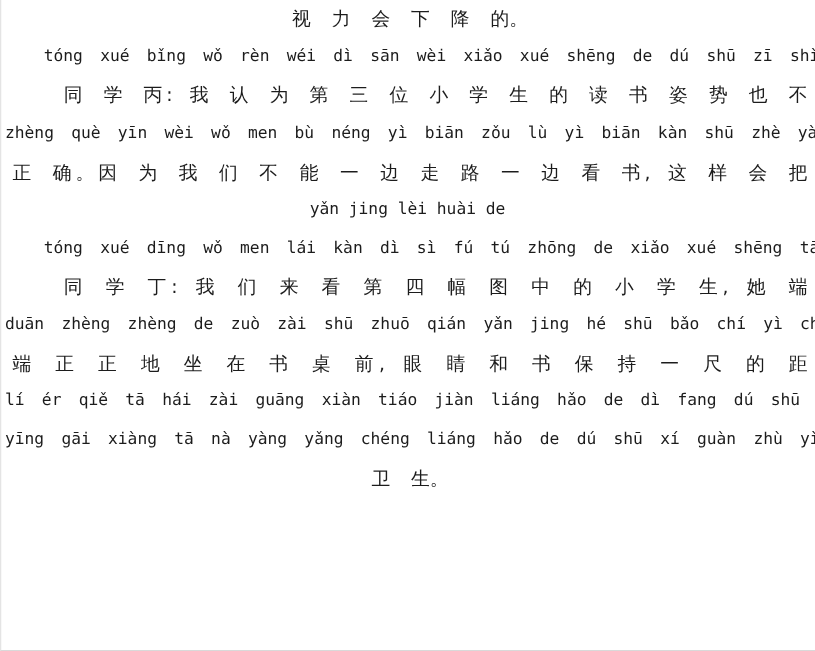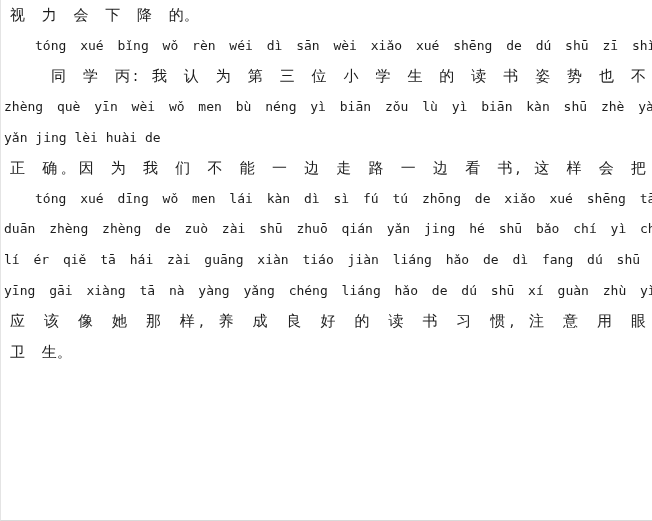--- a/index.html
+++ b/index.html
@@ -12,20 +12,21 @@
     border-left: 1px solid #e4e4e4;
     border-bottom: 1px solid #d9d9d9;
     color: #1c1c1c;
   }
   .line {
     display: block;
     height: 30.647px;
     line-height: 30.647px;
     white-space: nowrap;
     overflow: hidden;
+    text-align: center;
   }
   .pinyin {
     font-family: "DejaVu Sans Mono", "Liberation Mono", monospace;
     font-size: 13px;
     padding-left: 3px;
     padding-right: 4px;
     letter-spacing: 0;
   }
   .hanzi {
     font-family: "DejaVu Sans", "Liberation Sans", sans-serif;
@@ -46,21 +47,22 @@
   .full.hanzi { word-spacing: 6px; }
 </style>
 </head>
 <body>
 
 <div class="page" style="color: rgb(28, 28, 28); background: rgb(255, 255, 255);">
     <div class="line hanzi">视 力 会 下 降 的。</div>
     <div class="line pinyin indent full">tóng xué bǐng wǒ rèn wéi dì sān wèi xiǎo xué shēng de dú shū zī shì yě bú</div>
     <div class="line hanzi indent full">同 学 丙: 我 认 为 第 三 位 小 学 生 的 读 书 姿 势 也 不</div>
     <div class="line pinyin full">zhèng què yīn wèi wǒ men bù néng yì biān zǒu lù yì biān kàn shū zhè yàng huì bǎ</div>
+    <div class="line hanzi full">正 确。因 为 我 们 不 能 一 边 走 路 一 边 看 书, 这 样 会 把</div>
     <div class="line pinyin">yǎn jing lèi huài de</div>
-    <div class="line hanzi full">正 确。因 为 我 们 不 能 一 边 走 路 一 边 看 书, 这 样 会 把</div>
     <div class="line pinyin indent full">tóng xué dīng wǒ men lái kàn dì sì fú tú zhōng de xiǎo xué shēng tā duān</div>
+    <div class="line hanzi indent full">同 学 丁: 我 们 来 看 第 四 幅 图 中 的 小 学 生, 她 端</div>
     <div class="line pinyin full">duān zhèng zhèng de zuò zài shū zhuō qián yǎn jing hé shū bǎo chí yì chǐ de jù</div>
+    <div class="line hanzi full">端 正 正 地 坐 在 书 桌 前, 眼 睛 和 书 保 持 一 尺 的 距</div>
     <div class="line pinyin full">lí ér qiě tā hái zài guāng xiàn tiáo jiàn liáng hǎo de dì fang dú shū wǒ men</div>
     <div class="line pinyin full">yīng gāi xiàng tā nà yàng yǎng chéng liáng hǎo de dú shū xí guàn zhù yì yòng yǎn</div>
-    <div class="line hanzi full">应 该 像 她 那 样, 养 成 良 好 的 读 书 习 惯, 注 意 用 眼</div>
     <div class="line hanzi">卫 生。</div>
   </div>
 
 </body></html>

